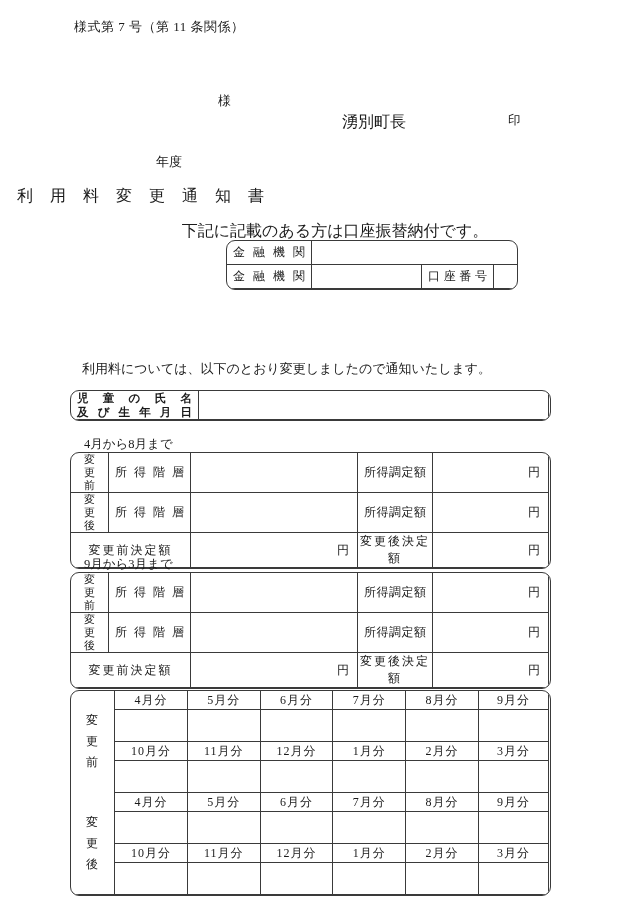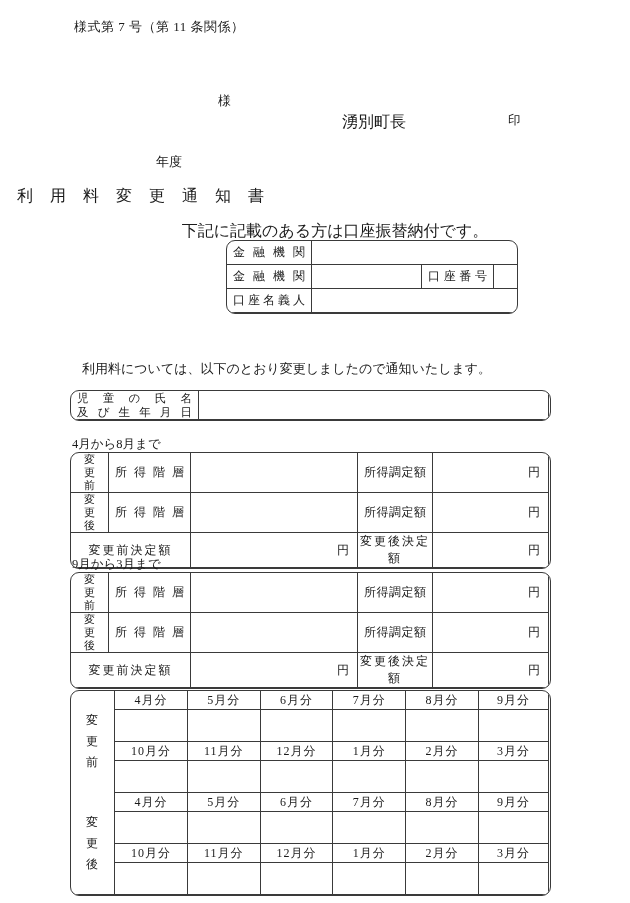--- a/index.html
+++ b/index.html
@@ -143,25 +143,27 @@
   
   #child-table { left: 70px; top: 390px; width: 481px; }
   #child-table td { height: 14px; }
   #child-table .two-line {
     display: block;
     text-align: justify;
     text-align-last: justify;
     padding: 0 6px;
     font-size: 11.5px;
     line-height: 14px;
+    font-weight: bold;
   }
 
   
   .period-caption {
     font-size: 12.5px;
+    margin-left: 12px;
   }
   #caption-apr { left: 72px; top: 436px; }
   #caption-sep { left: 72px; top: 556px; }
 
   .period-table { left: 70px; width: 481px; }
   #period-apr { top: 452px; }
   #period-sep { top: 572px; }
   .period-table td { height: 32px; }
   .period-table tr.total-row td { height: 20px; }
 
@@ -230,28 +232,20 @@
           <td>
             <span class="lbl">金融機関</span>
           </td>
           <td>
             <span class="lbl-c"></span>
           </td>
           <td>
             <span class="lbl">口座番号</span>
           </td>
           <td>
-            <span class="lbl-c"></span>
-          </td>
-        </tr>
-        <tr>
-          <td>
-            <span class="lbl">口座名義人</span>
-          </td>
-          <td colspan="3">
             <span class="lbl-c"></span>
           </td>
         </tr>
       </tbody>
     </table>
   </div>
 
   <div class="abs nowrap" id="notice-text">利用料については、以下のとおり変更しましたので通知いたします。</div>
 
   <div class="rounded-wrap" id="child-table">

